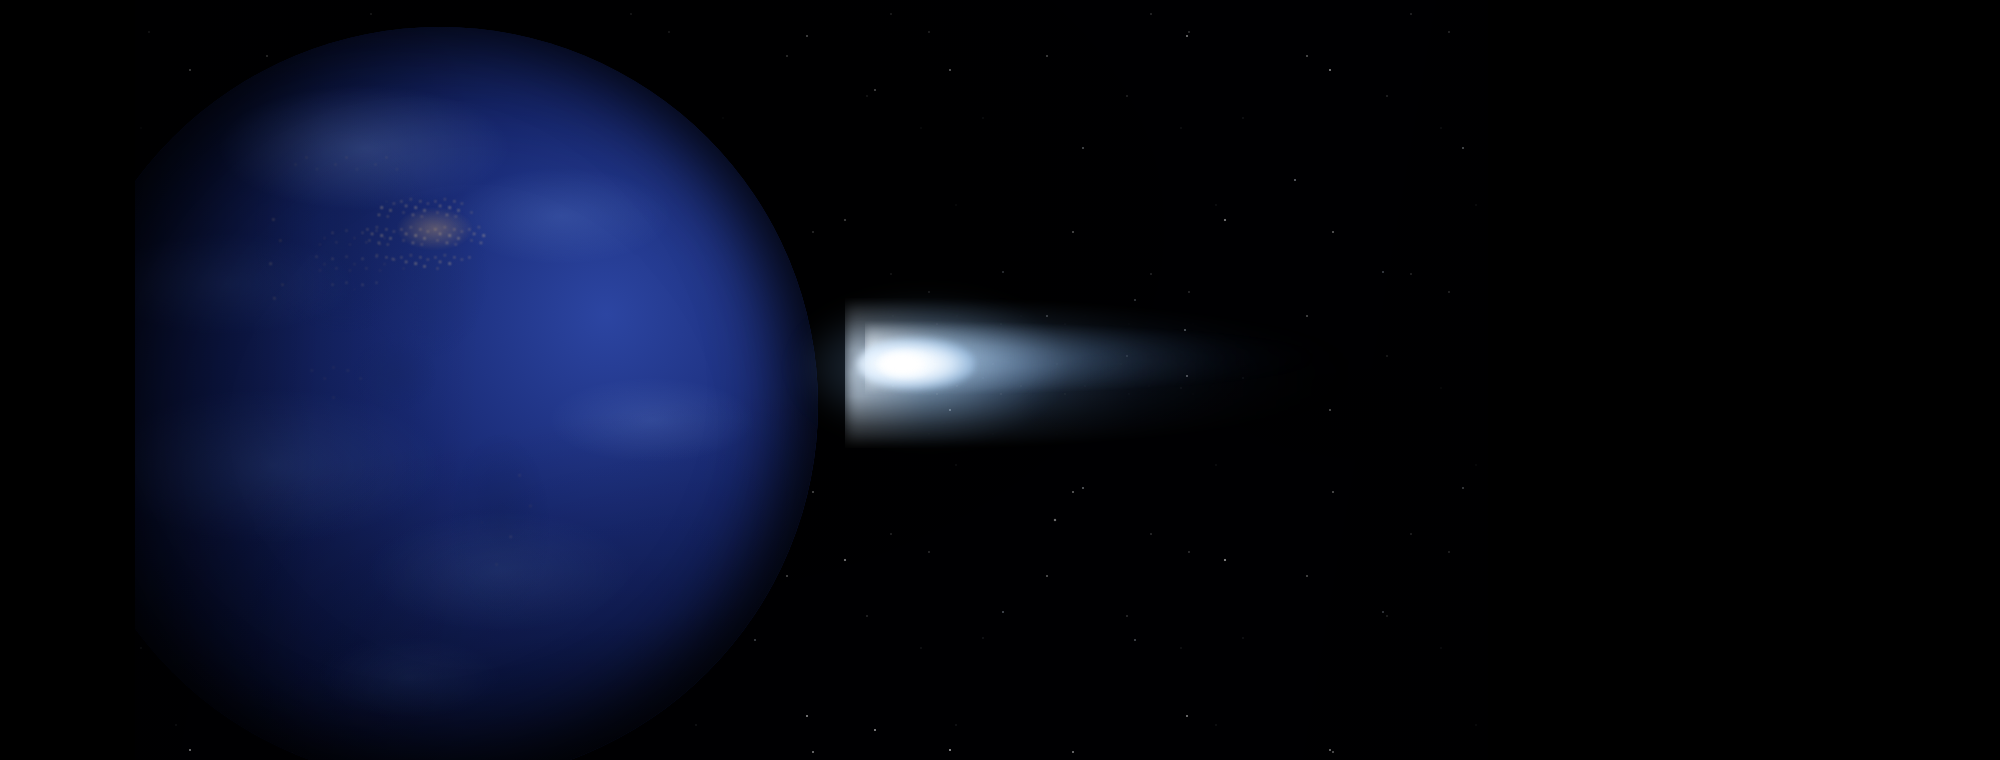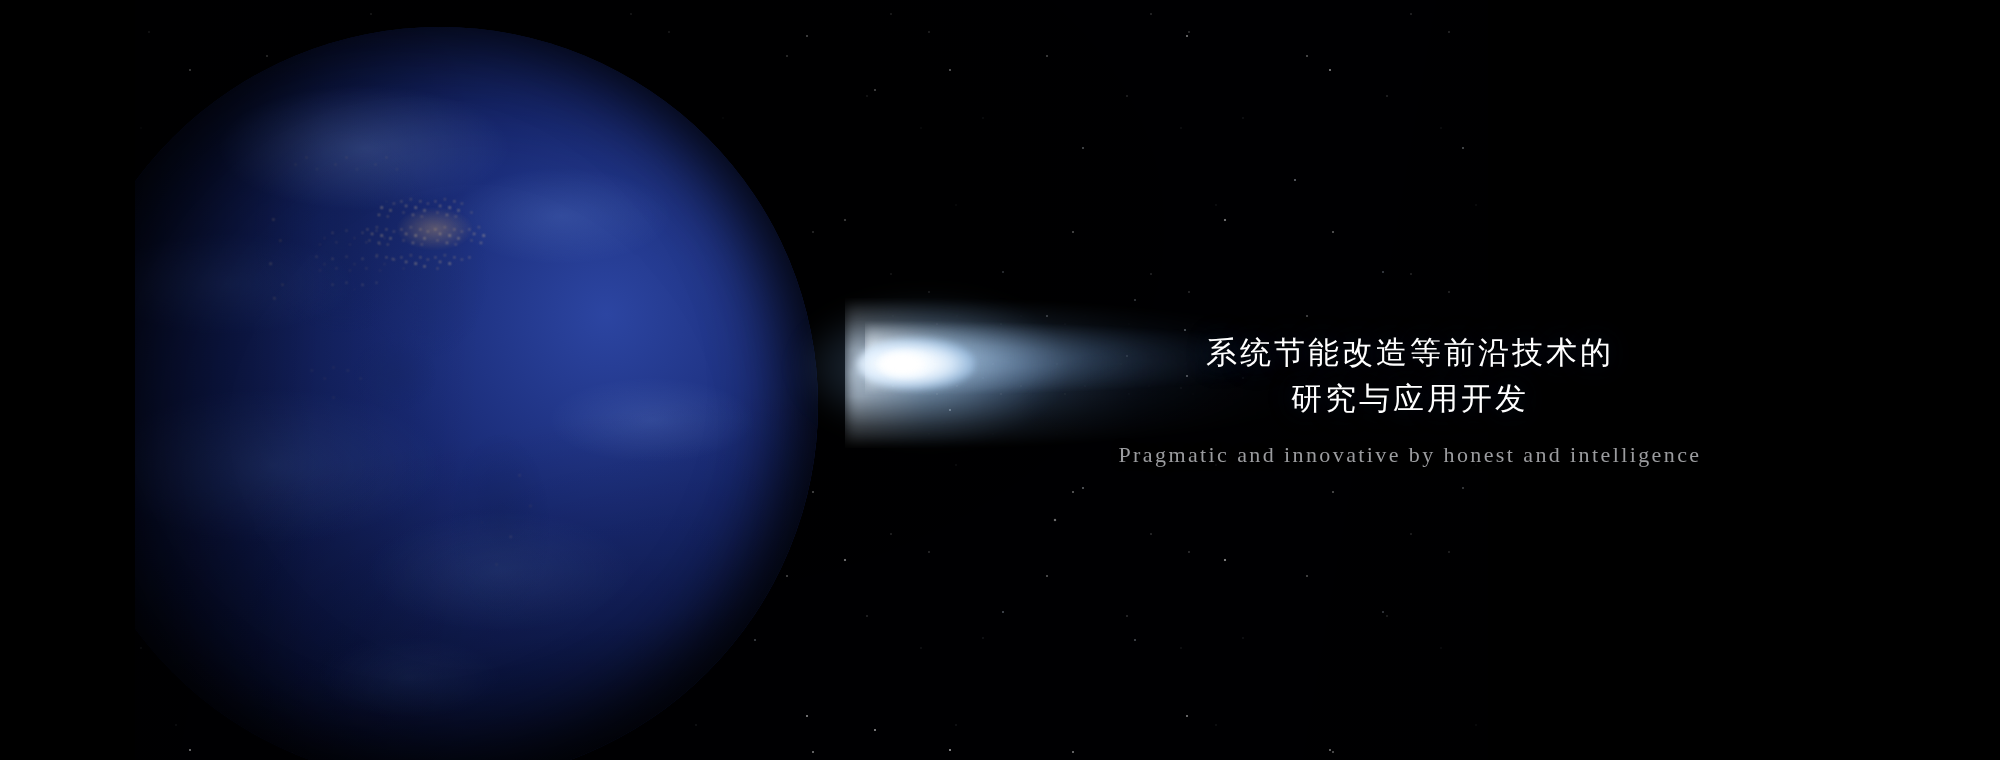--- a/index.html
+++ b/index.html
@@ -485,21 +485,14 @@
       <div class="comet-tail-2"></div>
       <div class="comet-speckle"></div>
       <div class="comet-head"></div>
       <div class="comet-core"></div>
     </div>
 
   </div>
 
   <div class="copy-scrim"></div>
 
-  <div class="hero-copy">
-    <div class="headline">
-      <span>系统节能改造等前沿技术的</span>
-      <span class="line-2">研究与应用开发</span>
-    </div>
-    <div class="tagline">Pragmatic and innovative by honest and intelligence</div>
-  </div>
 
 </div>
 
 </body></html>

